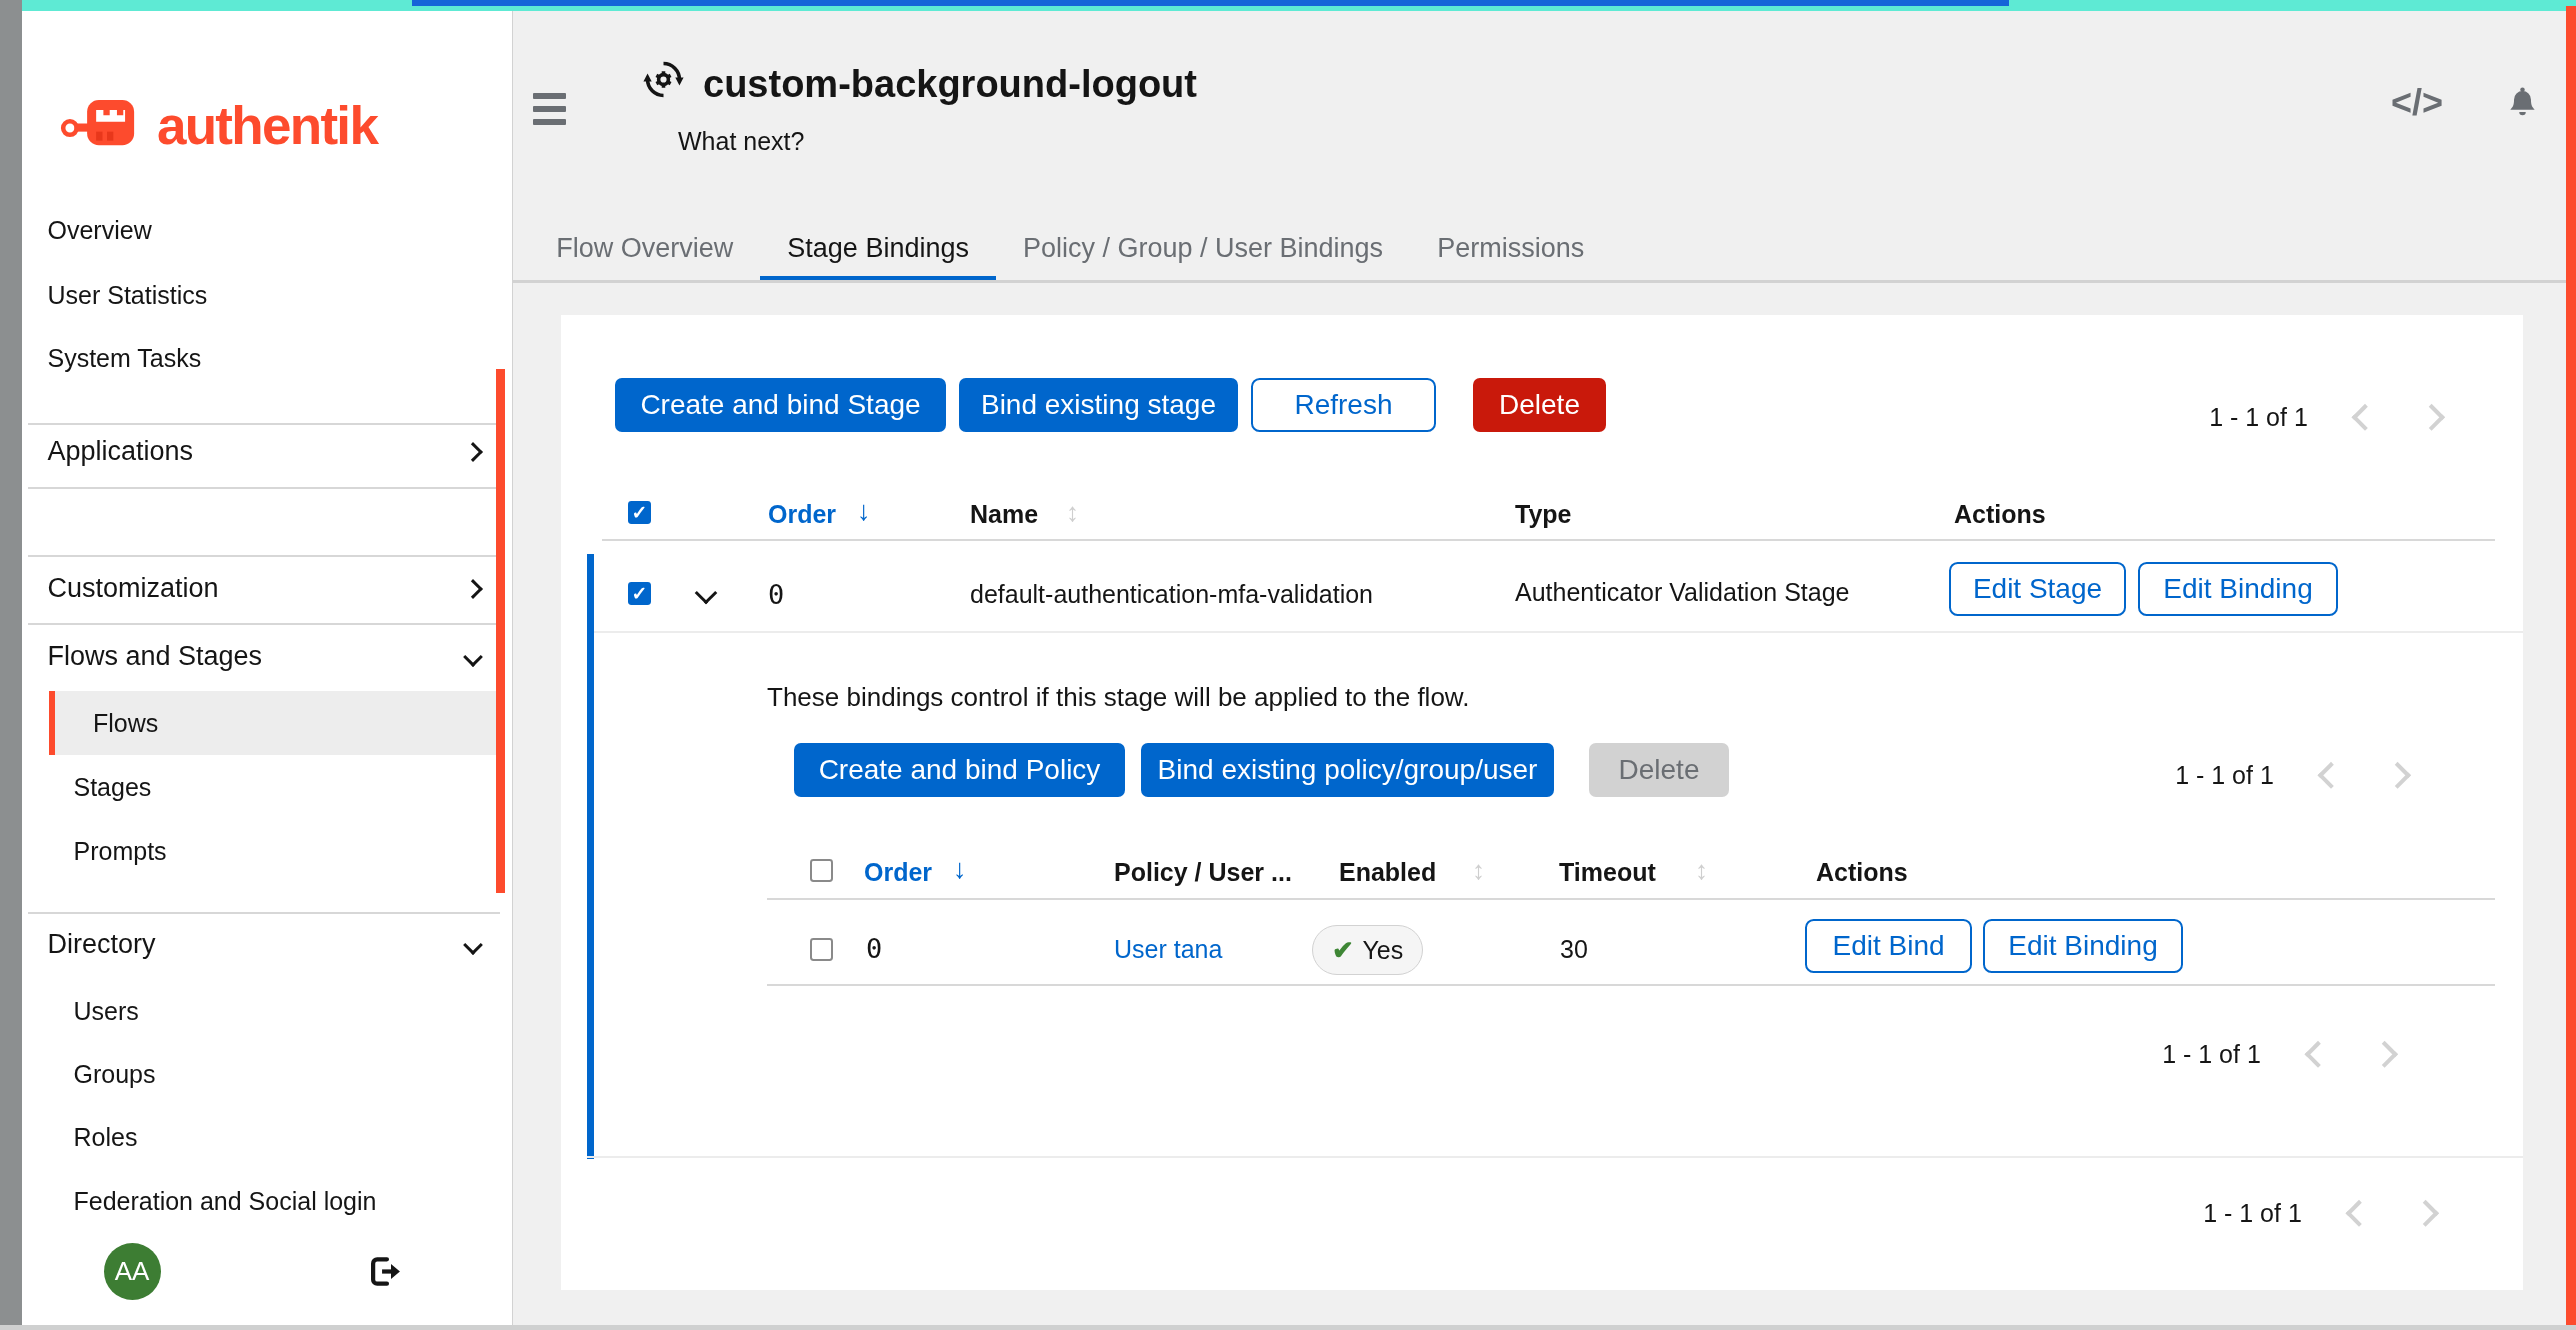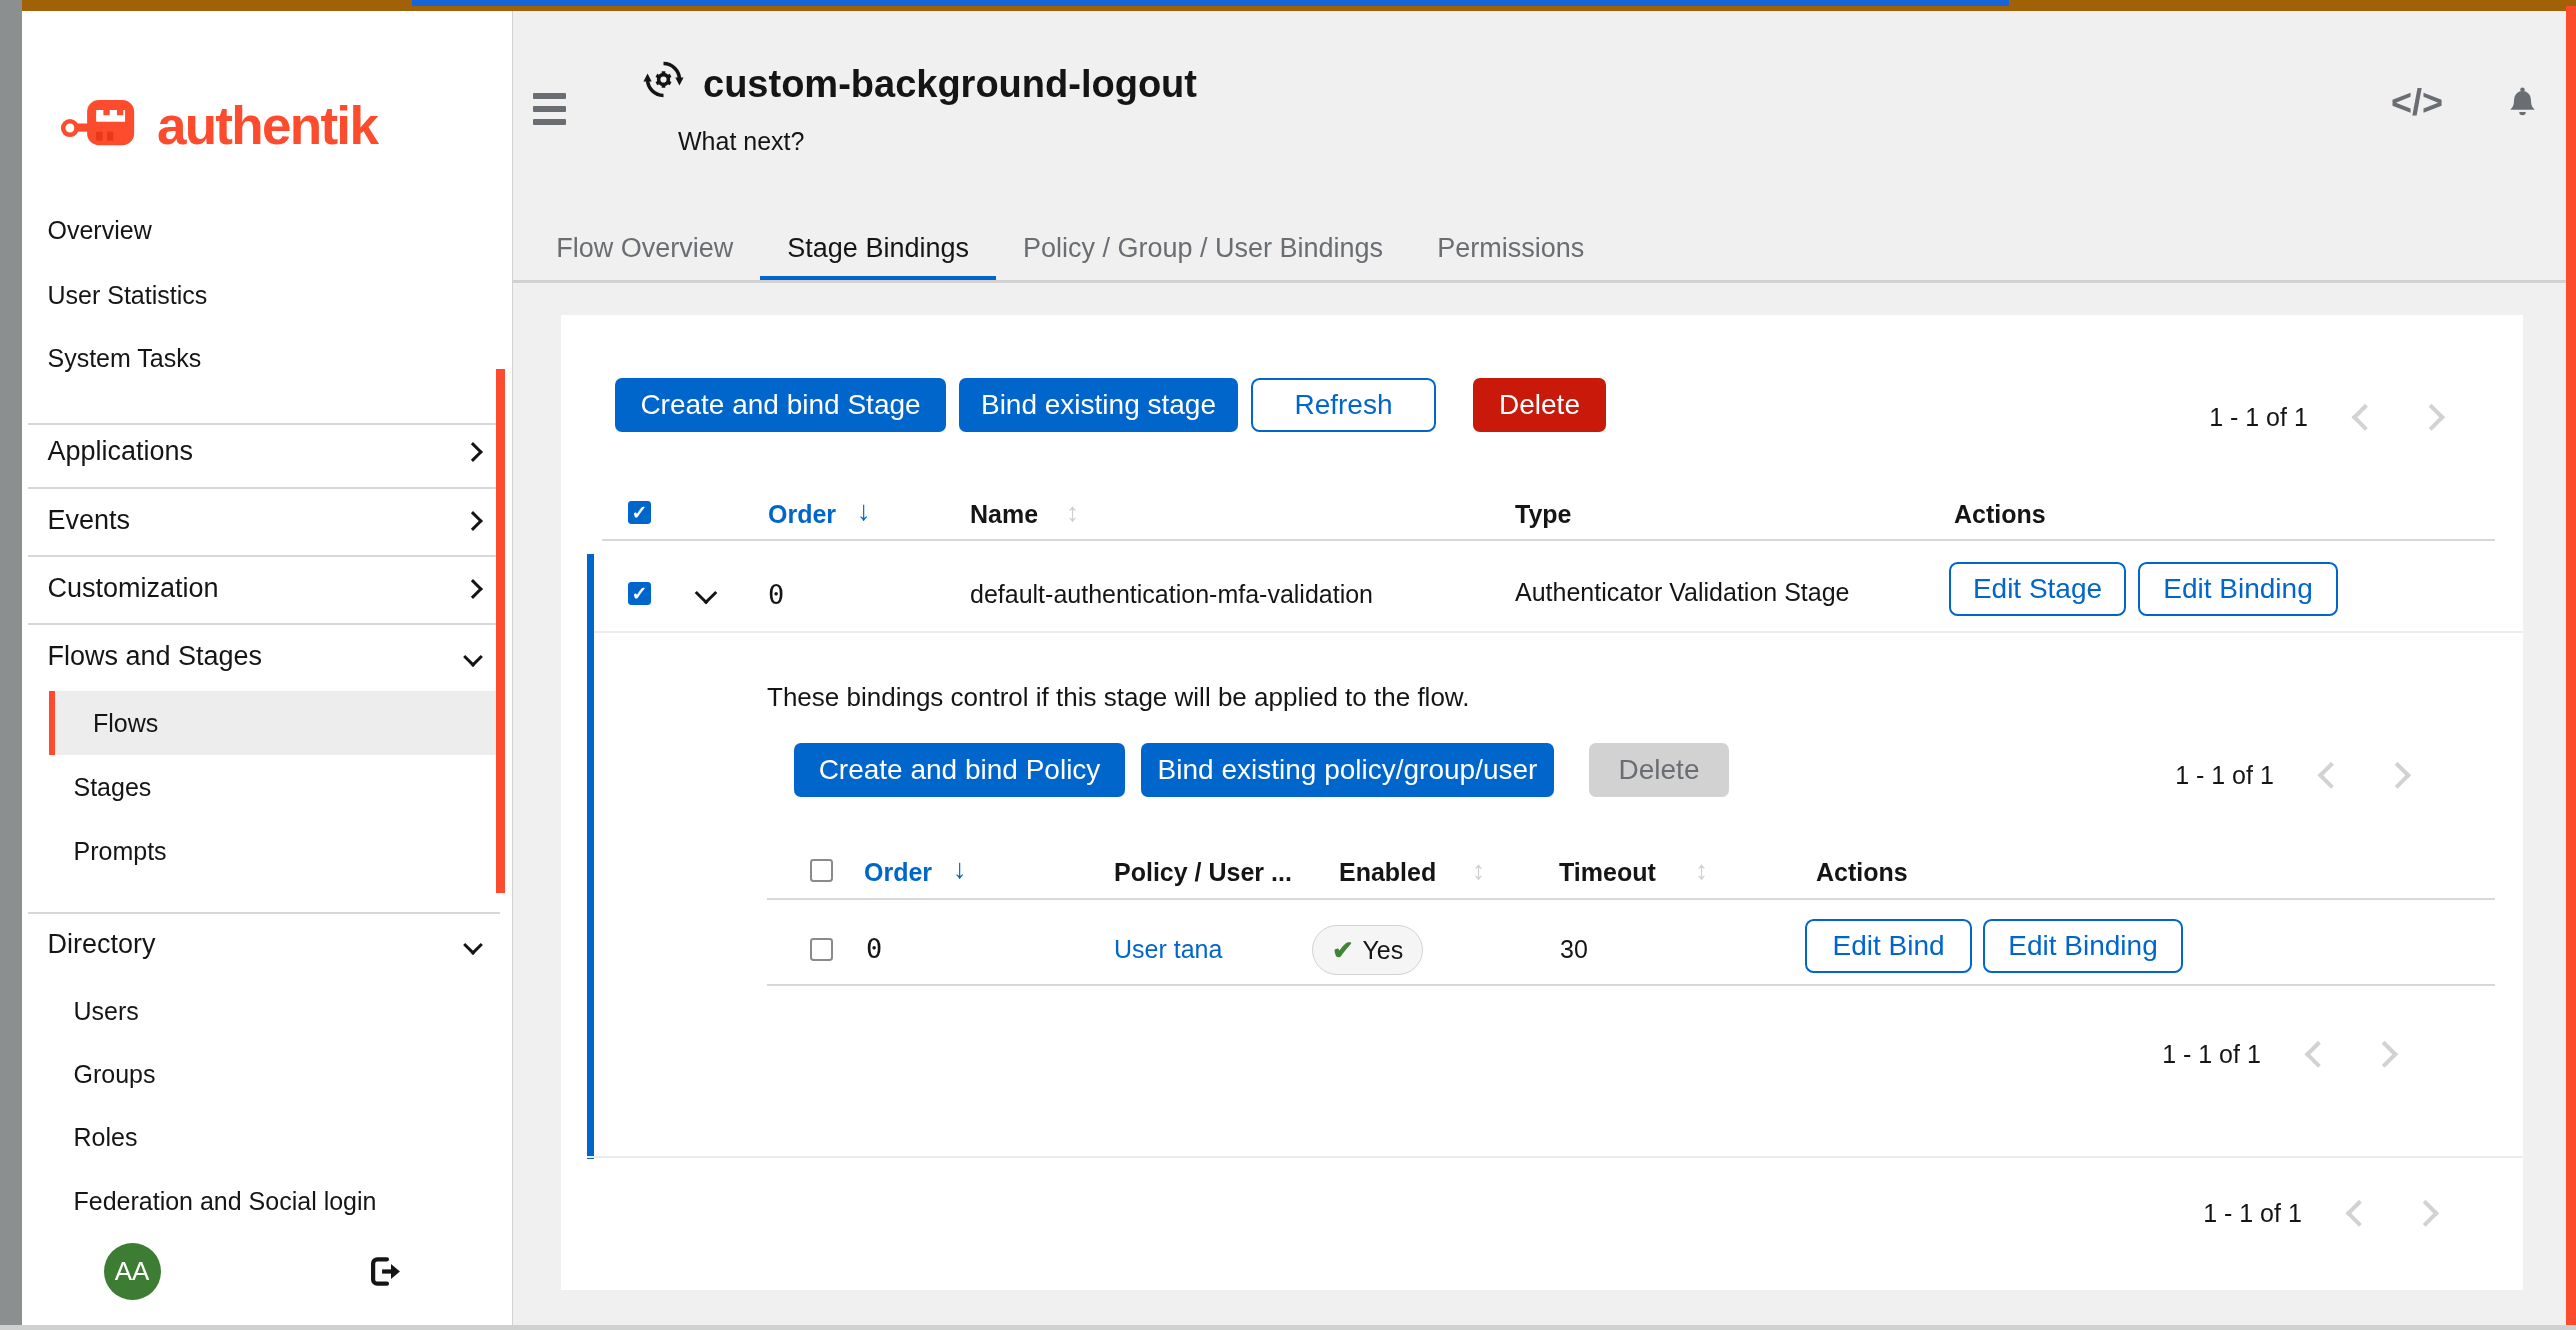--- a/index.html
+++ b/index.html
@@ -1,16 +1,16 @@
 <!DOCTYPE html>
 <html style="font-size:13.7px"><head>
 <meta charset="utf-8">
 <style>
   html,body{margin:0;padding:0;background:#ffffff;}
-  #root{position:relative;width:2576px;height:1331px;background:#a16207;overflow:hidden;
+  #root{position:relative;width:2576px;height:1331px;background:#5eead4;overflow:hidden;
         font-family:"Liberation Sans",sans-serif;color:#151515;}
   
   .edge-left{position:absolute;left:0;top:0;width:21.5px;height:1331px;background:#8c8f90;}
   .top-blue{position:absolute;left:412px;top:0;width:1597px;height:6px;background:#1665d8;}
   .bottom-edge{position:absolute;left:0;top:1325px;width:2576px;height:6px;background:#cfd0d0;}
   .right-scroll{position:absolute;left:2566px;top:6px;width:10.3px;height:1325px;background:#fd4b2d;}
 
   
   .sidebar{position:absolute;left:21.5px;top:11px;width:491px;height:1314px;background:#fff;
            border-right:1.7px solid #d2d2d2;box-sizing:border-box;}
@@ -165,24 +165,20 @@
     <div class="nav-item" style="top:315px">
       <span>System Tasks</span>
     </div>
 
     <div class="nav-div" style="top:412px"></div>
     <div class="nav-item nav-group" style="top:406px">
       <span>Applications</span>
       <span class="gchev right"></span>
     </div>
     <div class="nav-div" style="top:476px"></div>
-    <div class="nav-item nav-group" style="top:475px">
-      <span>Events</span>
-      <span class="gchev right"></span>
-    </div>
     <div class="nav-div" style="top:544px"></div>
     <div class="nav-item nav-group" style="top:543px">
       <span>Customization</span>
       <span class="gchev right"></span>
     </div>
     <div class="nav-div" style="top:612px"></div>
     <div class="nav-item nav-group" style="top:611px">
       <span>Flows and Stages</span>
       <span class="gchev down"></span>
     </div>

